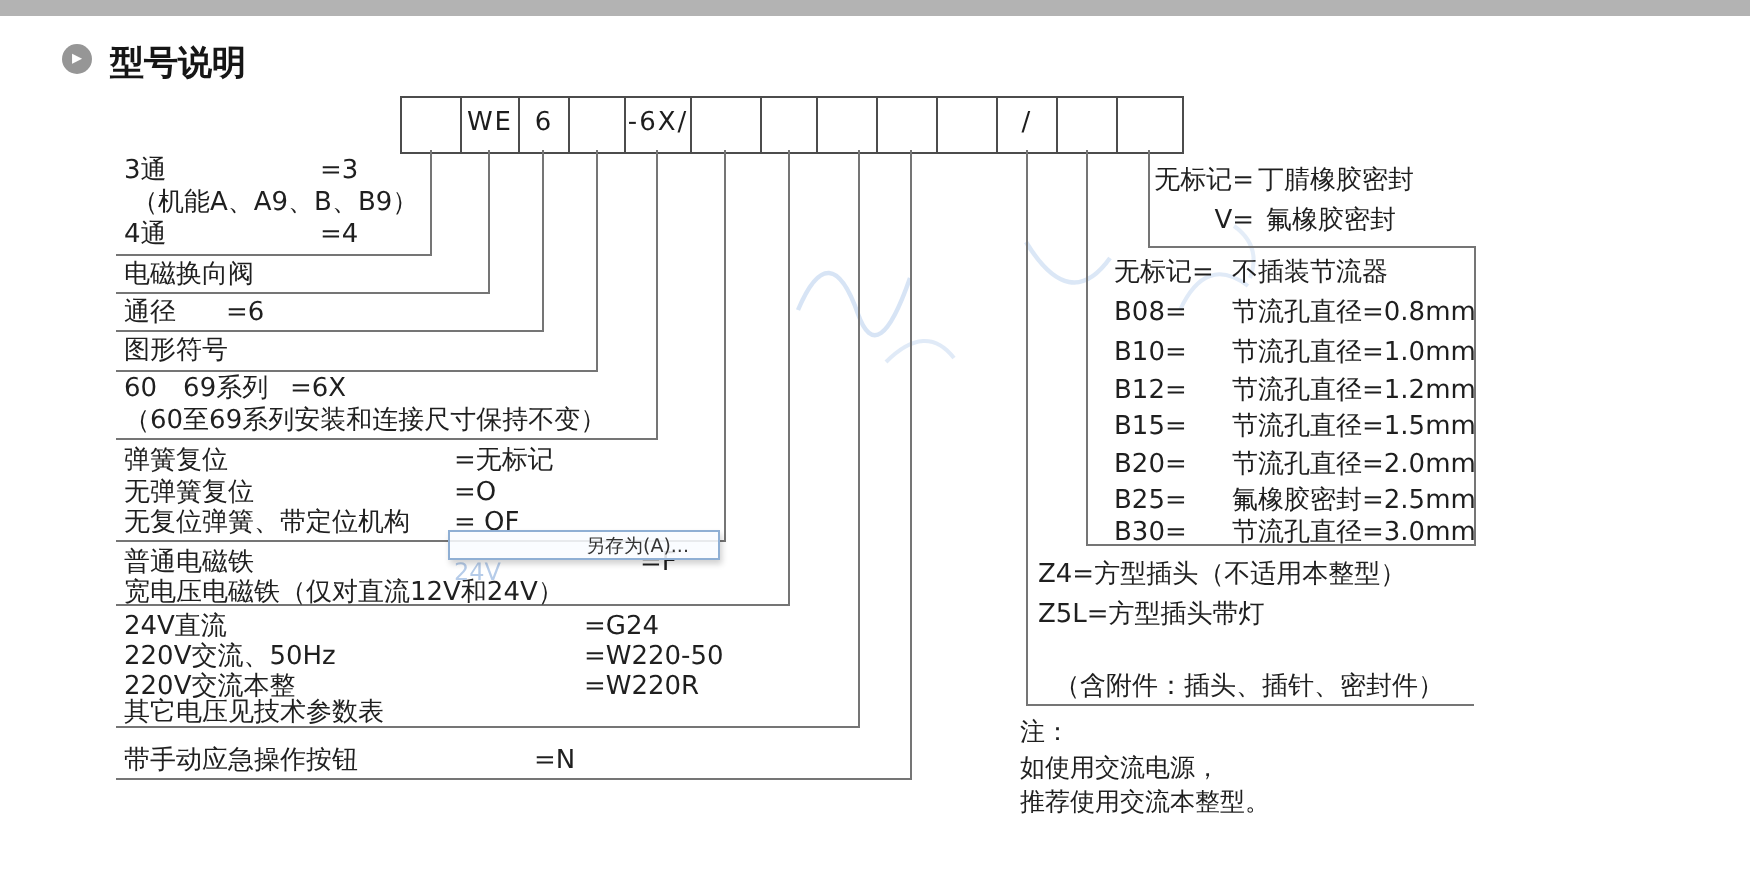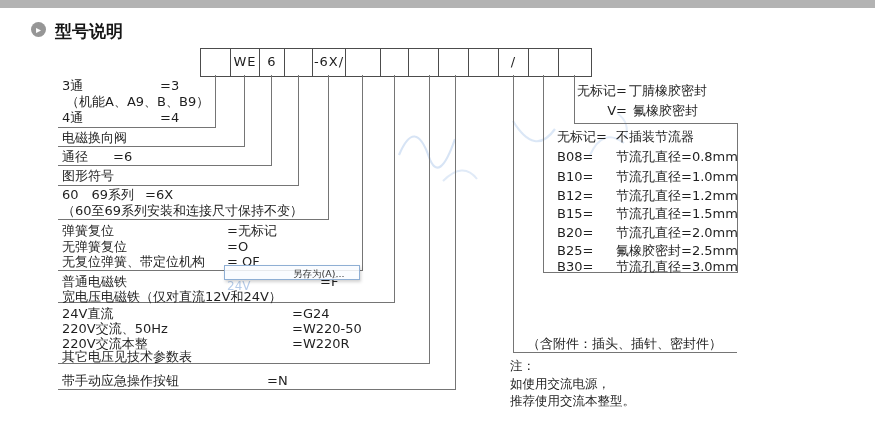--- a/index.html
+++ b/index.html
@@ -227,20 +227,22 @@
     </div>
   <div class="rrow" style="top:243px">
       <span class="code thr-code">B25=</span>
       <span class="desc thr-desc">氟橡胶密封=2.5mm</span>
     </div>
   <div class="rrow" style="top:259px">
       <span class="code thr-code">B30=</span>
       <span class="desc thr-desc">节流孔直径=3.0mm</span>
     </div>
 
+  <div class="plug-line" style="top:280px">Z4=方型插头（不适用本整型）</div>
+  <div class="plug-line" style="top:300px">Z5L=方型插头带灯</div>
   <div class="plug-line" style="top:336px;left:527px">（含附件：插头、插针、密封件）</div>
 
   <div class="note-line" style="top:358px">注：</div>
   <div class="note-line" style="top:376px">如使用交流电源，</div>
   <div class="note-line" style="top:393px">推荐使用交流本整型。</div>
 
   <div class="wm24">24V</div>
   <div class="tooltip">另存为(A)...</div>
 
 </div>

